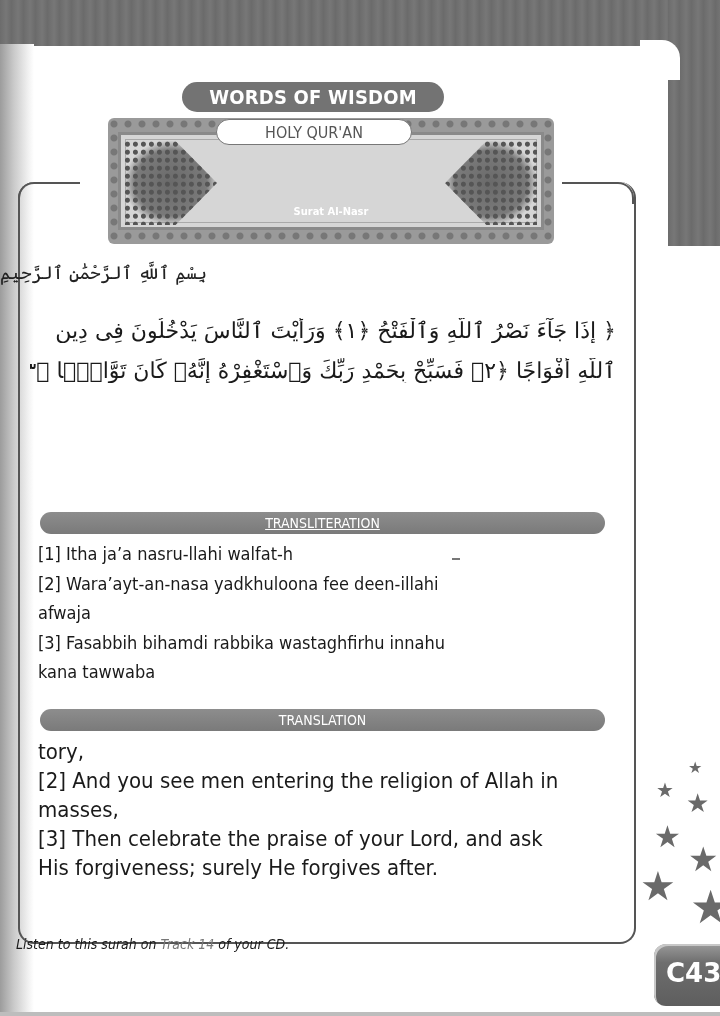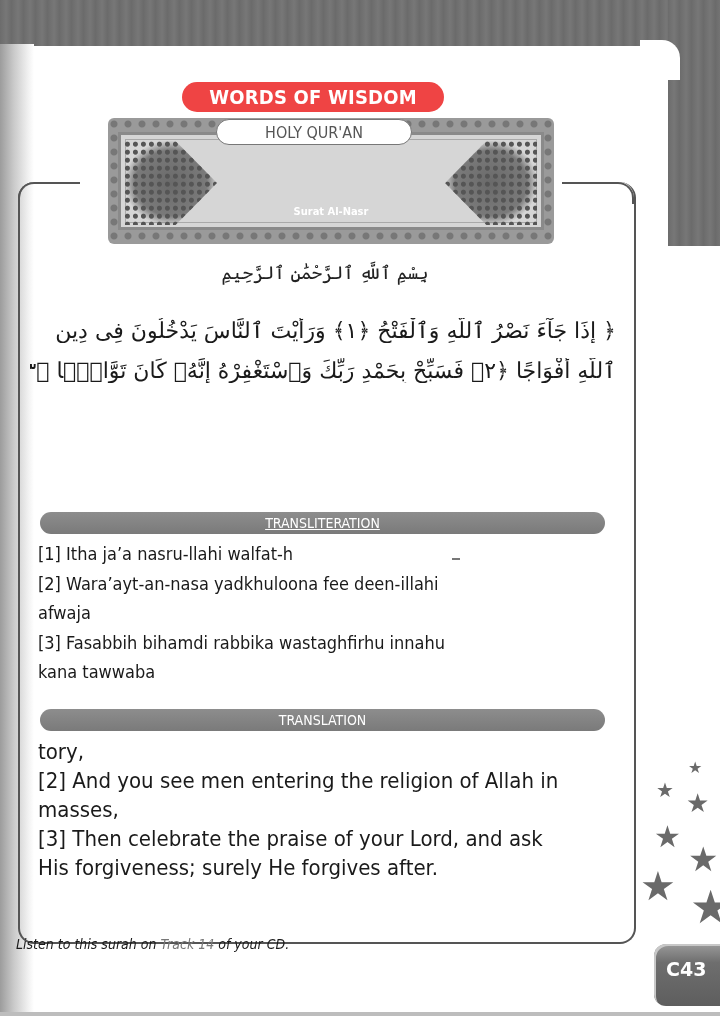--- a/index.html
+++ b/index.html
@@ -64,31 +64,31 @@
     position:absolute; left:0; right:0; top:24px; text-align:center;
     font-family:"DejaVu Sans", sans-serif; font-weight:bold; font-size:30px; color:#1e1e1e;
     direction:rtl;
   }
   .banner-sub {
     position:absolute; left:0; right:0; top:70px; text-align:center;
     font-weight:bold; font-size:11px; color:#ffffff;
   }
   .pill-title {
     position:absolute; left:182px; top:82px; width:262px; height:30px;
-    background:#ef4444; border-radius:15px;
+    background:#737373; border-radius:15px;
     color:#ffffff; font-weight:bold; font-size:20px; text-align:center; line-height:30px;
     letter-spacing:0.2px;
   }
   .pill-sub {
     position:absolute; left:216px; top:119px; width:196px; height:26px;
     background:#ffffff; border:1.5px solid #777; border-radius:13px;
     color:#555; font-size:16px; text-align:center; line-height:26px; box-sizing:border-box;
   }
   .bismillah {
-    position:absolute; left:0; width:650px; top:262px; text-align:center;
+    position:absolute; left:0; width:650px; top:262px; text-align:left;
     font-family:"DejaVu Serif", serif; font-size:18px; color:#222; direction:rtl;
   }
   .ayah-line {
     position:absolute; left:30px; width:586px; text-align:justify;
     font-family:"DejaVu Serif", serif; font-size:22px; color:#1a1a1a; direction:rtl;
     white-space:nowrap; overflow:hidden;
   }
   .ayah-line.l1 { top:318px; }
   .ayah-line.l2 { top:358px; text-align:right; }
   .section-bar {
@@ -112,21 +112,21 @@
     position:absolute; left:16px; top:936px; font-style:italic; font-size:14px; color:#1a1a1a;
   }
   .footer-note .track { color:#777; }
   .page-tab {
     position:absolute; left:654px; top:944px; width:80px; height:62px;
     background:linear-gradient(180deg,#9a9a9a,#6e6e6e 30%,#5e5e5e);
     border-radius:12px 0 0 12px; box-shadow:inset 2px 2px 0 #c8c8c8;
   }
   .page-tab span {
     position:absolute; left:12px; top:14px; color:#ffffff;
-    font-family:"DejaVu Sans", sans-serif; font-weight:bold; font-size:19px;
+    font-family:"DejaVu Sans", sans-serif; font-weight:bold; font-size:26px;
   }
   .star {
     position:absolute; color:#6a6a6a; line-height:1; font-family:"DejaVu Sans", sans-serif;
   }
   .bottom-line {
     position:absolute; left:0; top:1012px; width:720px; height:4px; background:#bdbdbd;
   }
 </style>
 </head>
 <body>

